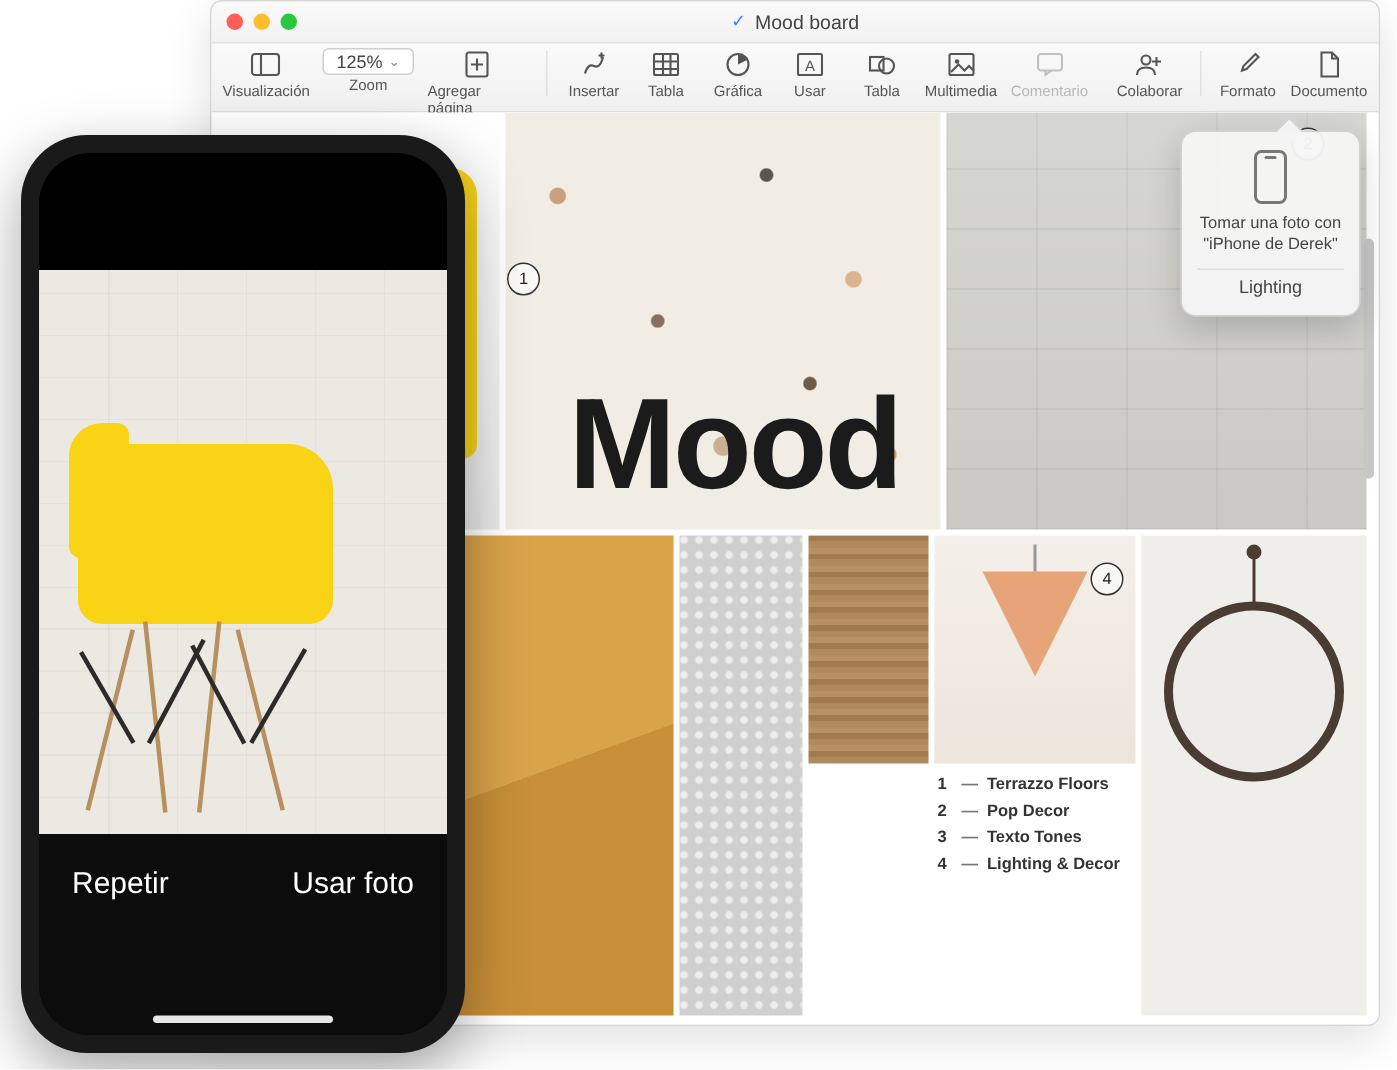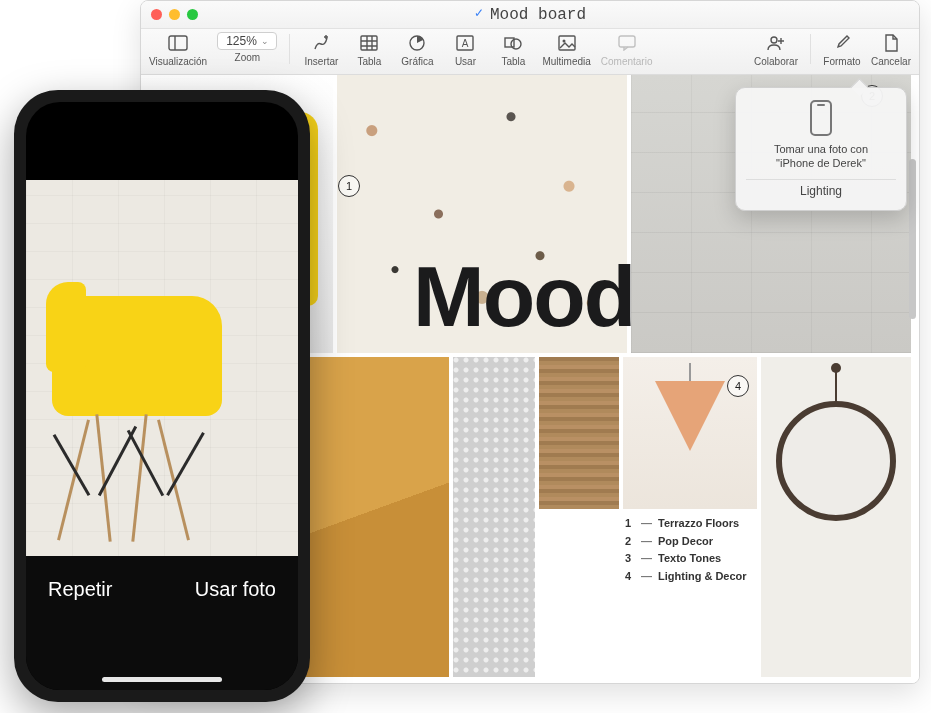--- a/index.html
+++ b/index.html
@@ -29,21 +29,21 @@
     border-bottom: 1px solid #e2e2e2;
     font-size: 13px;
     color: #444;
     position: relative;
   }
   .traffic { display:flex; gap:7px; padding-left:10px; }
   .dot { width:11px; height:11px; border-radius:50%; }
   .red{background:#ff5f57;} .yellow{background:#ffbd2e;} .green{background:#28c840;}
   .title-group { position:absolute; left:0; right:0; display:flex; justify-content:center; gap:6px; pointer-events:none;}
   .title-check { color:#3b82f6; font-size:12px; }
-  .title-text { font-size:16px; color:#444;font-family:Liberation Mono, monospace; }
+  .title-text { font-size:13px; color:#444; }
   .toolbar {
     height: 46px;
     display:flex; align-items:flex-start;
     padding: 3px 8px 0 8px;
     background: linear-gradient(#fafafa,#f0f0f0);
     border-bottom:1px solid #dcdcdc;
     gap: 10px;
   }
   .tool { display:flex; flex-direction:column; align-items:center; gap:2px; color:#555; font-size:10px; min-width:38px;}
   .tool-icon { width:22px; height:22px; display:flex; align-items:center; justify-content:center; color:#555; }
@@ -88,28 +88,28 @@
   .mirror-ring::before{content:"";position:absolute;top:-38px;left:50%;transform:translateX(-50%);width:2px;height:34px;background:#4a3c32;}
   .mirror-ring::after{content:"";position:absolute;top:-44px;left:50%;transform:translateX(-50%);width:10px;height:10px;border-radius:50%;background:#4a3c32;}
   .yellowchairwin { background:
       linear-gradient(#fff,#e8e8e8);
     display:flex; align-items:center; justify-content:center;}
   .yc-seat { width:84%; height:70%; background:#f6d21a; border-radius:18px 18px 10px 10px; position:relative; margin-top:-10px;}
   .yc-seat::after{content:"";position:absolute;bottom:-32px;left:10%;right:10%;height:36px;background:repeating-linear-gradient(90deg,#c2a06a 0 4px, transparent 4px 20px);}
   
   .numcirc { position:absolute; width:22px; height:22px; border:1.5px solid #333; border-radius:50%; background:rgba(255,255,255,0.6); display:flex; align-items:center; justify-content:center; font-size:11px; color:#222;}
   
-  .big-title { position:absolute; left:238px; top:182px; font-weight:800; font-size:86px; line-height:0.92; letter-spacing:-2px; color:#1b1b1c; pointer-events:none;margin-left:34px;}
+  .big-title { position:absolute; left:238px; top:182px; font-weight:800; font-size:86px; line-height:0.92; letter-spacing:-2px; color:#1b1b1c; pointer-events:none;}
   
   .list { position:absolute; left:484px; top:440px; font-size:11px; font-weight:600; color:#333; line-height:1.6;}
   .list-row { display:flex; gap:6px; }
   .list-row .num { width:10px; }
   .list-row .dash { color:#777; }
   
-  .popover { position:absolute; right:12px; top:86px; width:172px; background:rgba(245,245,245,0.96); border:1px solid #d0d0d0; border-radius:10px; box-shadow:0 8px 22px rgba(0,0,0,0.18); padding:12px 10px 8px; text-align:center; font-size:11px; color:#444;}
+  .popover { position:absolute; right:12px; top:86px; width:120px; background:rgba(245,245,245,0.96); border:1px solid #d0d0d0; border-radius:10px; box-shadow:0 8px 22px rgba(0,0,0,0.18); padding:12px 10px 8px; text-align:center; font-size:11px; color:#444;}
   .popover::after{content:"";position:absolute;top:-7px;right:40px;width:12px;height:12px;background:rgba(245,245,245,0.96);border-left:1px solid #d0d0d0;border-top:1px solid #d0d0d0;transform:rotate(45deg);}
   .phone-icon { width:22px; height:36px; border:2px solid #777; border-radius:5px; margin:0 auto 6px; position:relative;}
   .phone-icon::after{content:"";position:absolute;top:2px;left:50%;transform:translateX(-50%);width:8px;height:2px;background:#777;border-radius:1px;}
   .popover-line { line-height:1.3; }
   .popover-btn { margin-top:8px; padding:4px 0; border-top:1px solid #ddd; font-size:12px; color:#444;}
   
   .iphone {
     position:absolute; left:14px; top:90px;
     width:296px; height:612px;
     background:#1a1a1a;
@@ -166,20 +166,30 @@
       </div>
       <span>Visualización</span>
     </div>
     <div class="tool tool-zoom">
       <div class="zoom-box">
         <span>125%</span>
         <span style="font-size:9px;color:#888;">⌄</span>
       </div>
       <span>Zoom</span>
     </div>
+    <div class="tool">
+      <div class="tool-icon">
+        <svg width="16" height="18" viewBox="0 0 16 18">
+            <rect x="1" y="1" width="14" height="16" rx="1.5"></rect>
+            <line x1="8" y1="5" x2="8" y2="13"></line>
+            <line x1="4" y1="9" x2="12" y2="9"></line>
+          </svg>
+      </div>
+      <span>Agregar página</span>
+    </div>
     <div class="sep"></div>
     <div class="tool">
       <div class="tool-icon">
         <svg width="18" height="18" viewBox="0 0 18 18">
             <path d="M3 15 Q5 8 9 10 Q13 12 15 4"></path>
             <line x1="12" y1="3" x2="16" y2="3"></line>
             <line x1="14" y1="1" x2="14" y2="5"></line>
           </svg>
       </div>
       <span>Insertar</span>
@@ -263,21 +273,21 @@
       </div>
       <span>Formato</span>
     </div>
     <div class="tool">
       <div class="tool-icon">
         <svg width="14" height="18" viewBox="0 0 14 18">
             <path d="M2 1 L9 1 L13 5 L13 17 L2 17 Z"></path>
             <path d="M9 1 L9 5 L13 5"></path>
           </svg>
       </div>
-      <span>Cancelar</span>
+      <span>Documento</span>
     </div>
   </div>
 
   <div class="canvas">
 
     <div class="img yellowchairwin" style="left:0;top:0;width:192px;height:278px;">
         <div class="yc-seat"></div>
       </div>
     <div class="img terrazzo" style="left:196px;top:0;width:290px;height:278px;"></div>
     <div class="img concrete" style="left:490px;top:0;width:280px;height:278px;"></div>

